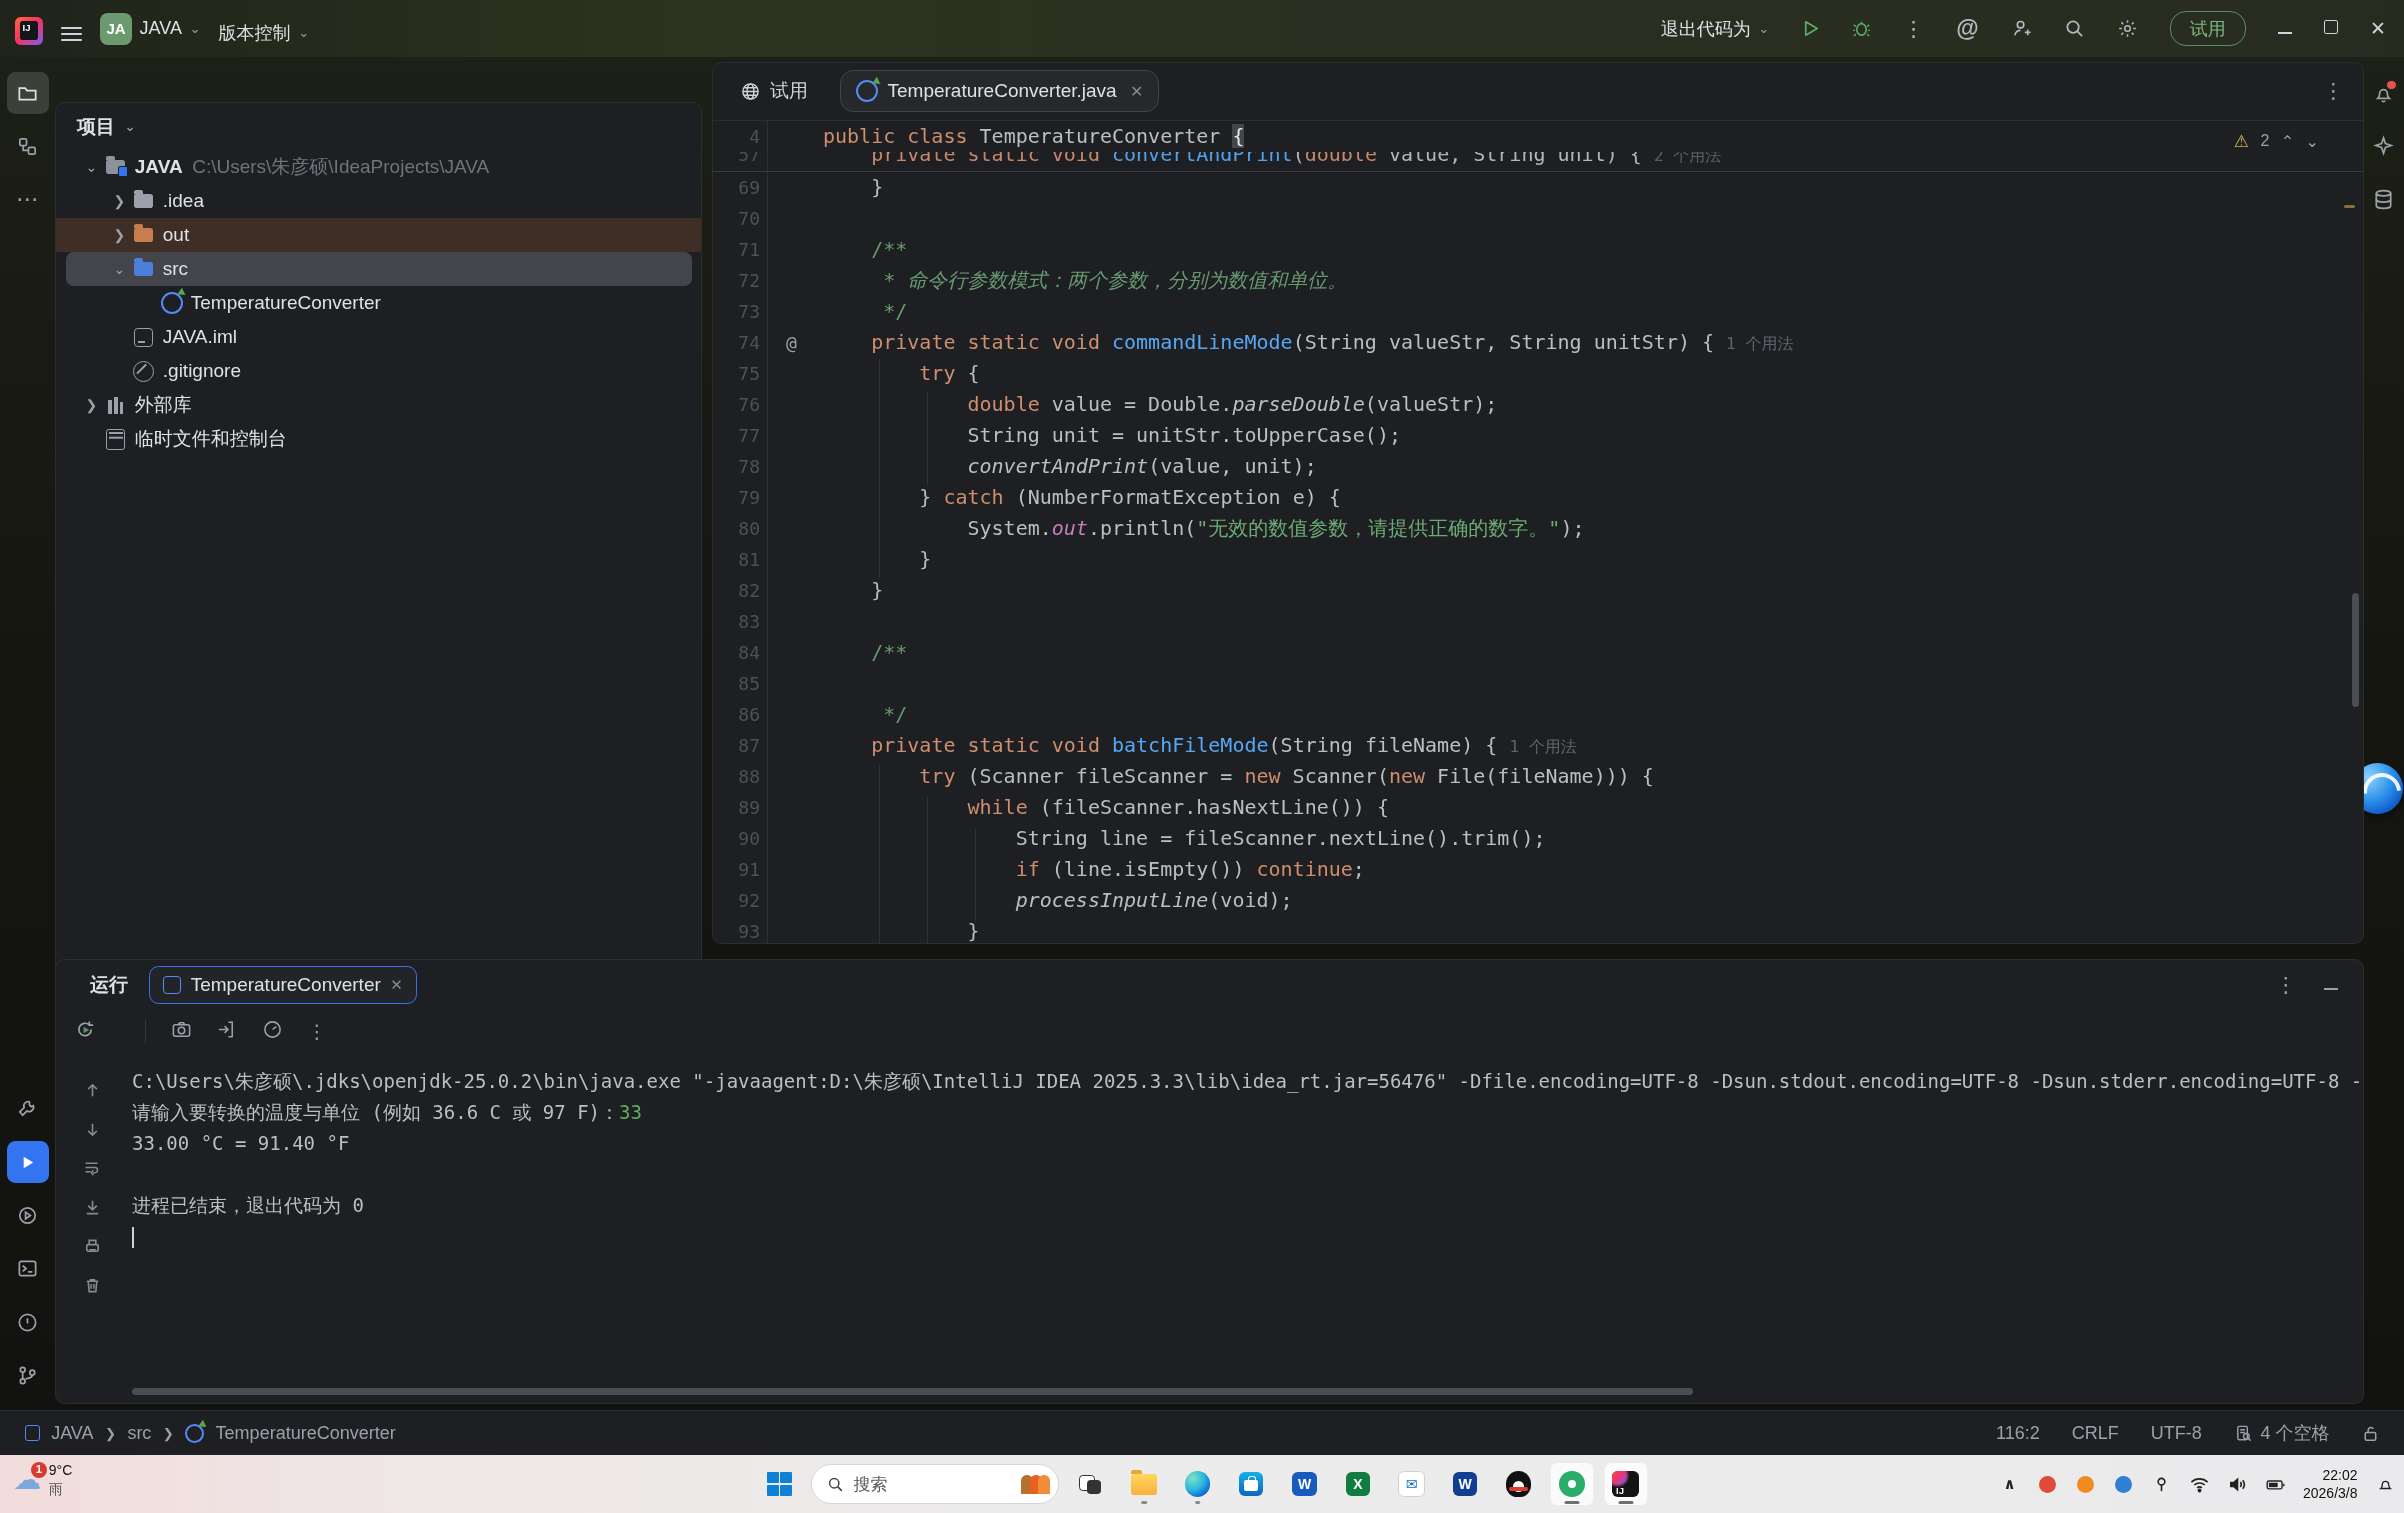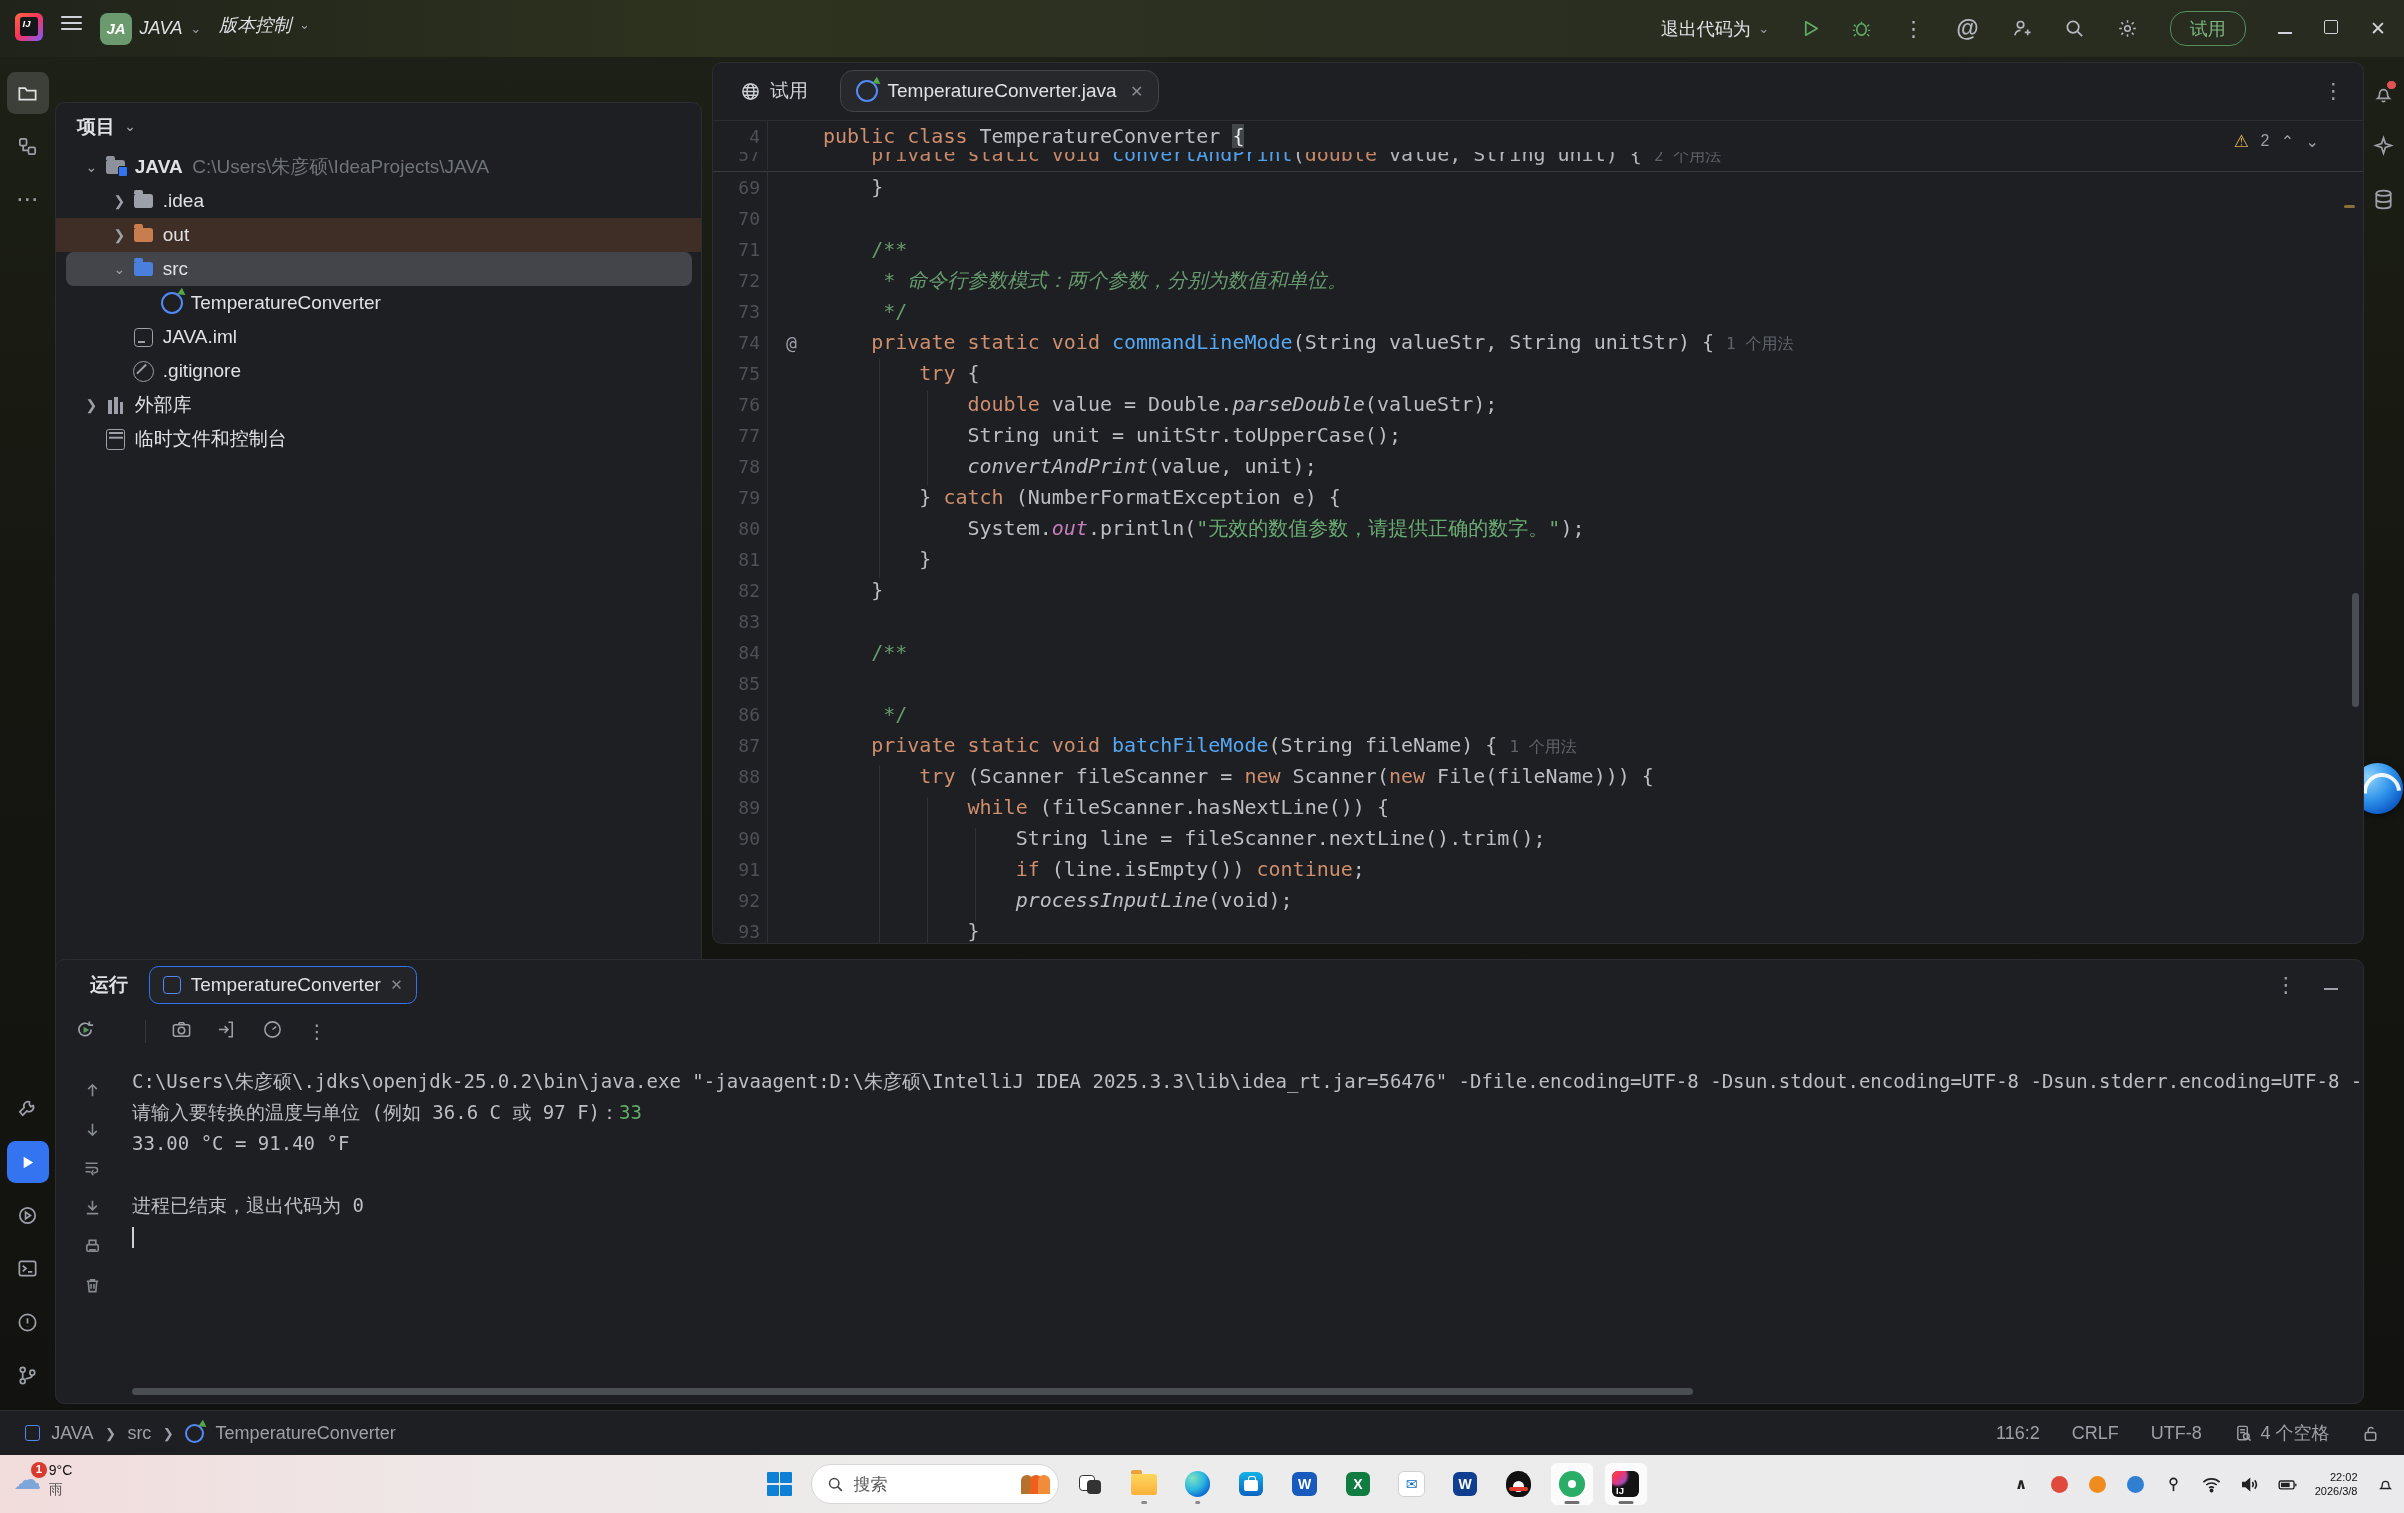--- a/index.html
+++ b/index.html
@@ -3,21 +3,21 @@
 <meta charset="utf-8">
 <style>
   html,body{margin:0;padding:0;background:#101010;}
   body{width:2405px;height:1513px;overflow:hidden;font-family:"Liberation Sans","DejaVu Sans",sans-serif;}
   .app{position:relative;width:2405px;height:1513px;background:#17180f;}
 
   
   .titlebar{position:absolute;left:0;top:0;width:2405px;height:57px;
     background:linear-gradient(90deg,#20231a 0%,#2e331f 30%,#2b2f21 55%,#282c20 100%);
     display:flex;align-items:center;color:#dfe1e5;font-size:18px;}
-  .tb-left{display:flex;align-items:flex-start;gap:18px;padding-left:15px;font-style:italic;}
+  .tb-left{display:flex;align-items:flex-end;gap:18px;padding-left:15px;}
   .idea-logo{width:28px;height:28px;border-radius:5.7px;background:linear-gradient(135deg,#fe6a3d,#f7335c 48%,#7a5cff);position:relative;}
   .idea-logo::after{content:"";position:absolute;inset:4.7px;background:#15161a;border-radius:2.8px;}
   .idea-logo::before{content:"IJ";position:absolute;z-index:1;left:7.6px;top:5.7px;font-size:9.5px;font-weight:bold;color:#fff;}
   .hamb{display:inline-block;width:21px;}
   .hamb i{display:block;height:1.9px;background:#cfd2d8;margin:3.8px 0;border-radius:0.9px;}
   .proj-badge{width:32px;height:32px;border-radius:7.6px;background:#6b9a6e;color:#fff;font-weight:bold;font-size:15px;display:flex;align-items:center;justify-content:center;}
   .tb-item{display:flex;align-items:center;gap:7.6px;cursor:default;}
   .chev{color:#9da0a8;font-size:13.2px;}
   .tb-right{margin-left:auto;display:flex;align-items:center;gap:32px;padding-right:19px;}
   .tb-ico{color:#b4b8bf;display:flex;align-items:center;}
@@ -168,21 +168,21 @@
   .qq-tk::before{content:"";position:absolute;left:6.6px;top:9.5px;width:11.4px;height:11.4px;background:#fff;border-radius:50%;}
   .qq-tk::after{content:"";position:absolute;left:2.8px;top:16px;width:19px;height:3.8px;background:#e23b2e;border-radius:1.9px;}
   .wx-tk{width:25.6px;height:25.6px;border-radius:50%;background:#2aae67;position:relative;}
   .wx-tk::after{content:"";position:absolute;left:8.5px;top:8.5px;width:8.5px;height:8.5px;background:#fff;border-radius:50%;}
   .idea-tk{width:26.5px;height:26.5px;border-radius:5.7px;background:#141414;position:relative;overflow:hidden;}
   .idea-tk::before{content:"";position:absolute;left:-5.7px;top:-5.7px;width:21px;height:21px;background:linear-gradient(135deg,#fe6a3d,#f7335c,#7a5cff);border-radius:50%;filter:blur(0.9px);}
   .idea-tk::after{content:"IJ";position:absolute;left:3.8px;bottom:0.9px;color:#fff;font-size:9.5px;font-weight:bold;}
   .tray{position:absolute;right:9.5px;top:0;height:58px;display:flex;align-items:center;gap:17px;color:#222;}
   .tray svg{display:block;}
   .tr-ico{display:flex;align-items:center;justify-content:center;width:21px;}
-  .clock{text-align:right;font-size:11px;line-height:1.3;color:#111;}
+  .clock{text-align:right;font-size:14px;line-height:1.3;color:#111;}
   .dotred{width:17px;height:17px;border-radius:50%;background:#e04a3a;}
   .dotor{width:17px;height:17px;border-radius:50%;background:#f08c1e;}
   .dotbl{width:17px;height:17px;border-radius:50%;background:#2f7fd3;}
 </style>
 </head>
 <body>
 
 <div class="app">
 
   <div class="titlebar">

